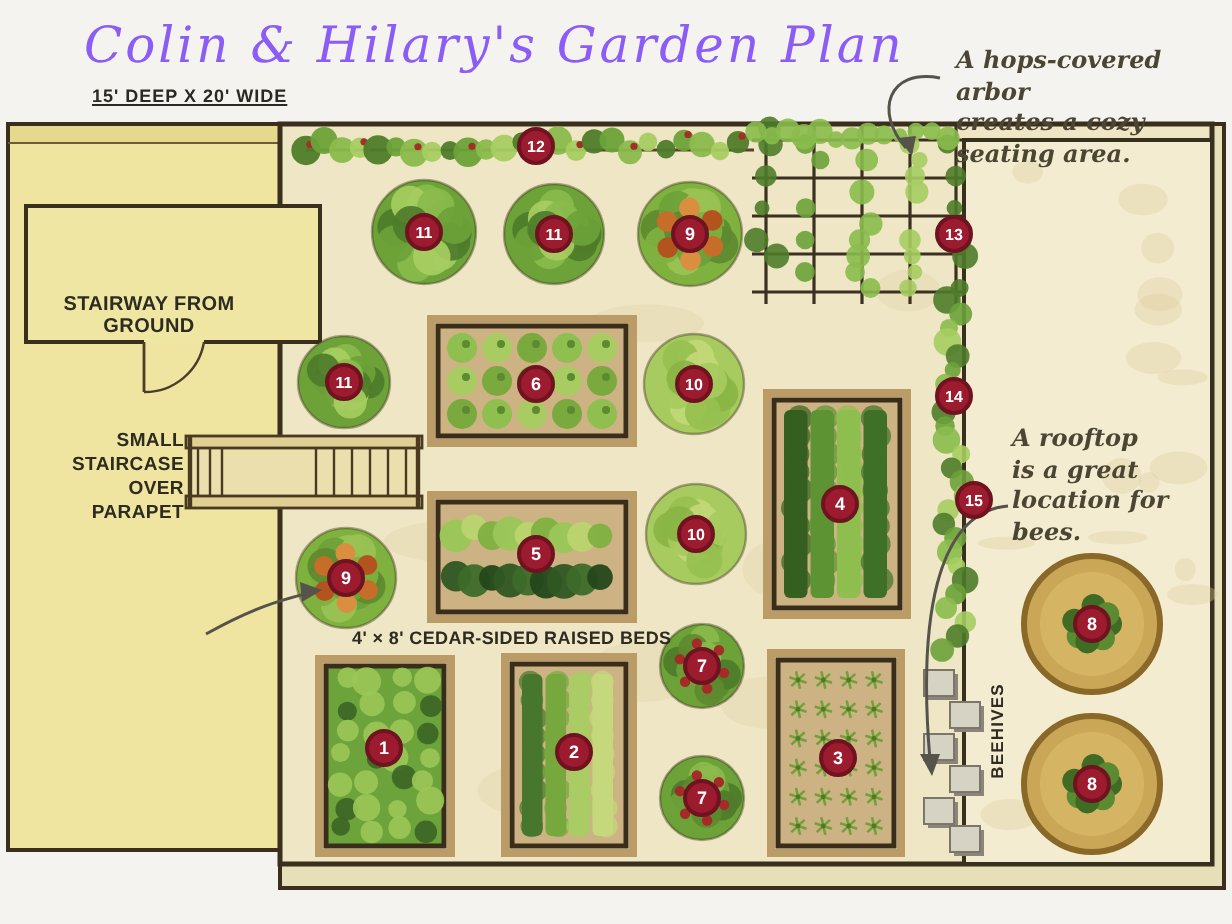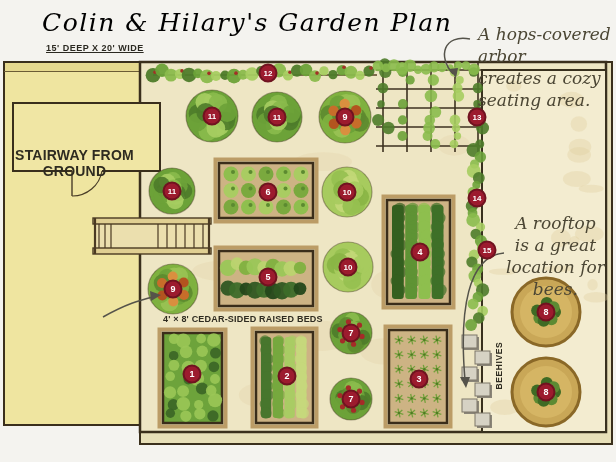--- a/index.html
+++ b/index.html
@@ -1,24 +1,24 @@
 <!DOCTYPE html>
 <html><head>
 <meta charset="utf-8">
 <style>
   html,body{margin:0;padding:0;}
   .page{position:relative;width:616px;height:462px;background:#f4f3ef;overflow:hidden;
         font-family:"Liberation Sans",sans-serif;}
   .page svg{position:absolute;left:0;top:0;z-index:1;}
   .ov{position:absolute;z-index:2;}
-  .title{font-family:"DejaVu Serif",serif;font-style:italic;font-size:25px;color:#000000;
+  .title{font-family:"DejaVu Serif",serif;font-style:italic;font-size:25px;color:#8b5cf6;
          letter-spacing:1.5px;white-space:nowrap;}
   .dims{font-weight:bold;font-size:9px;letter-spacing:.5px;color:#2b2921;white-space:nowrap;}
-  .ann{font-family:"DejaVu Serif",serif;font-style:italic;font-size:17px;line-height:1.3;
-       color:#4b4634;white-space:pre-line;}
+  .ann{font-family:"DejaVu Serif",serif;font-style:italic;font-size:12px;line-height:1.3;
+       color:#4b4634;white-space:pre-line;font-weight:bold;}
   .lbl{font-weight:bold;color:#2e2b20;letter-spacing:.2px;white-space:pre-line;}
 </style>
 </head>
 <body>
 
 <div class="page">
 
   <svg id="plan-svg" width="616" height="462" viewBox="0 0 616 462">
 
     <g id="static-base">
@@ -804,21 +804,25 @@
           <text x="487" y="253" text-anchor="middle" font-size="8" font-weight="bold" fill="#fff" font-family="Liberation Sans, sans-serif">15</text>
         </g>
       </g>
   </svg>
 
   <div class="ov title" style="left:42px;top:8px;">Colin &amp; Hilary's Garden Plan</div>
   <div class="ov dims" style="left:46px;top:43px;text-decoration:underline;">15' DEEP X 20' WIDE</div>
 
   <div class="ov ann" style="left:478px;top:23px;">A hops-covered arbor
 creates a cozy seating area.</div>
-  <div class="ov ann" style="left:506px;top:212px;text-align:center;">A rooftop
+  <div class="ov ann" style="left:506px;top:212px;">A rooftop
 is a great
 location for
 bees.</div>
 
-  <div class="ov lbl" style="left:13px;top:147px;width:123px;text-align:center;font-size:14px;">STAIRWAY FROM GROUND</div>
-  <div class="ov lbl" style="left:163px;top:314px;font-size:9px;">4' × 8' CEDAR-SIDED RAISED BEDS</div>
+  <div class="ov lbl" style="left:13px;top:147px;width:123px;text-align:center;font-size:10px;">STAIRWAY FROM GROUND</div>
+  <div class="ov lbl" style="left:16px;top:215px;width:76px;text-align:right;font-size:9.5px;line-height:1.25;">SMALL
+STAIRCASE
+OVER
+PARAPET</div>
+  <div class="ov lbl" style="left:176px;top:314px;font-size:9px;">4' × 8' CEDAR-SIDED RAISED BEDS</div>
   <div class="ov lbl" style="left:464px;top:360px;width:70px;height:11px;text-align:center;font-size:8.5px;letter-spacing:.6px;transform:rotate(-90deg);transform-origin:center;">BEEHIVES</div>
 </div>
 
 </body></html>

